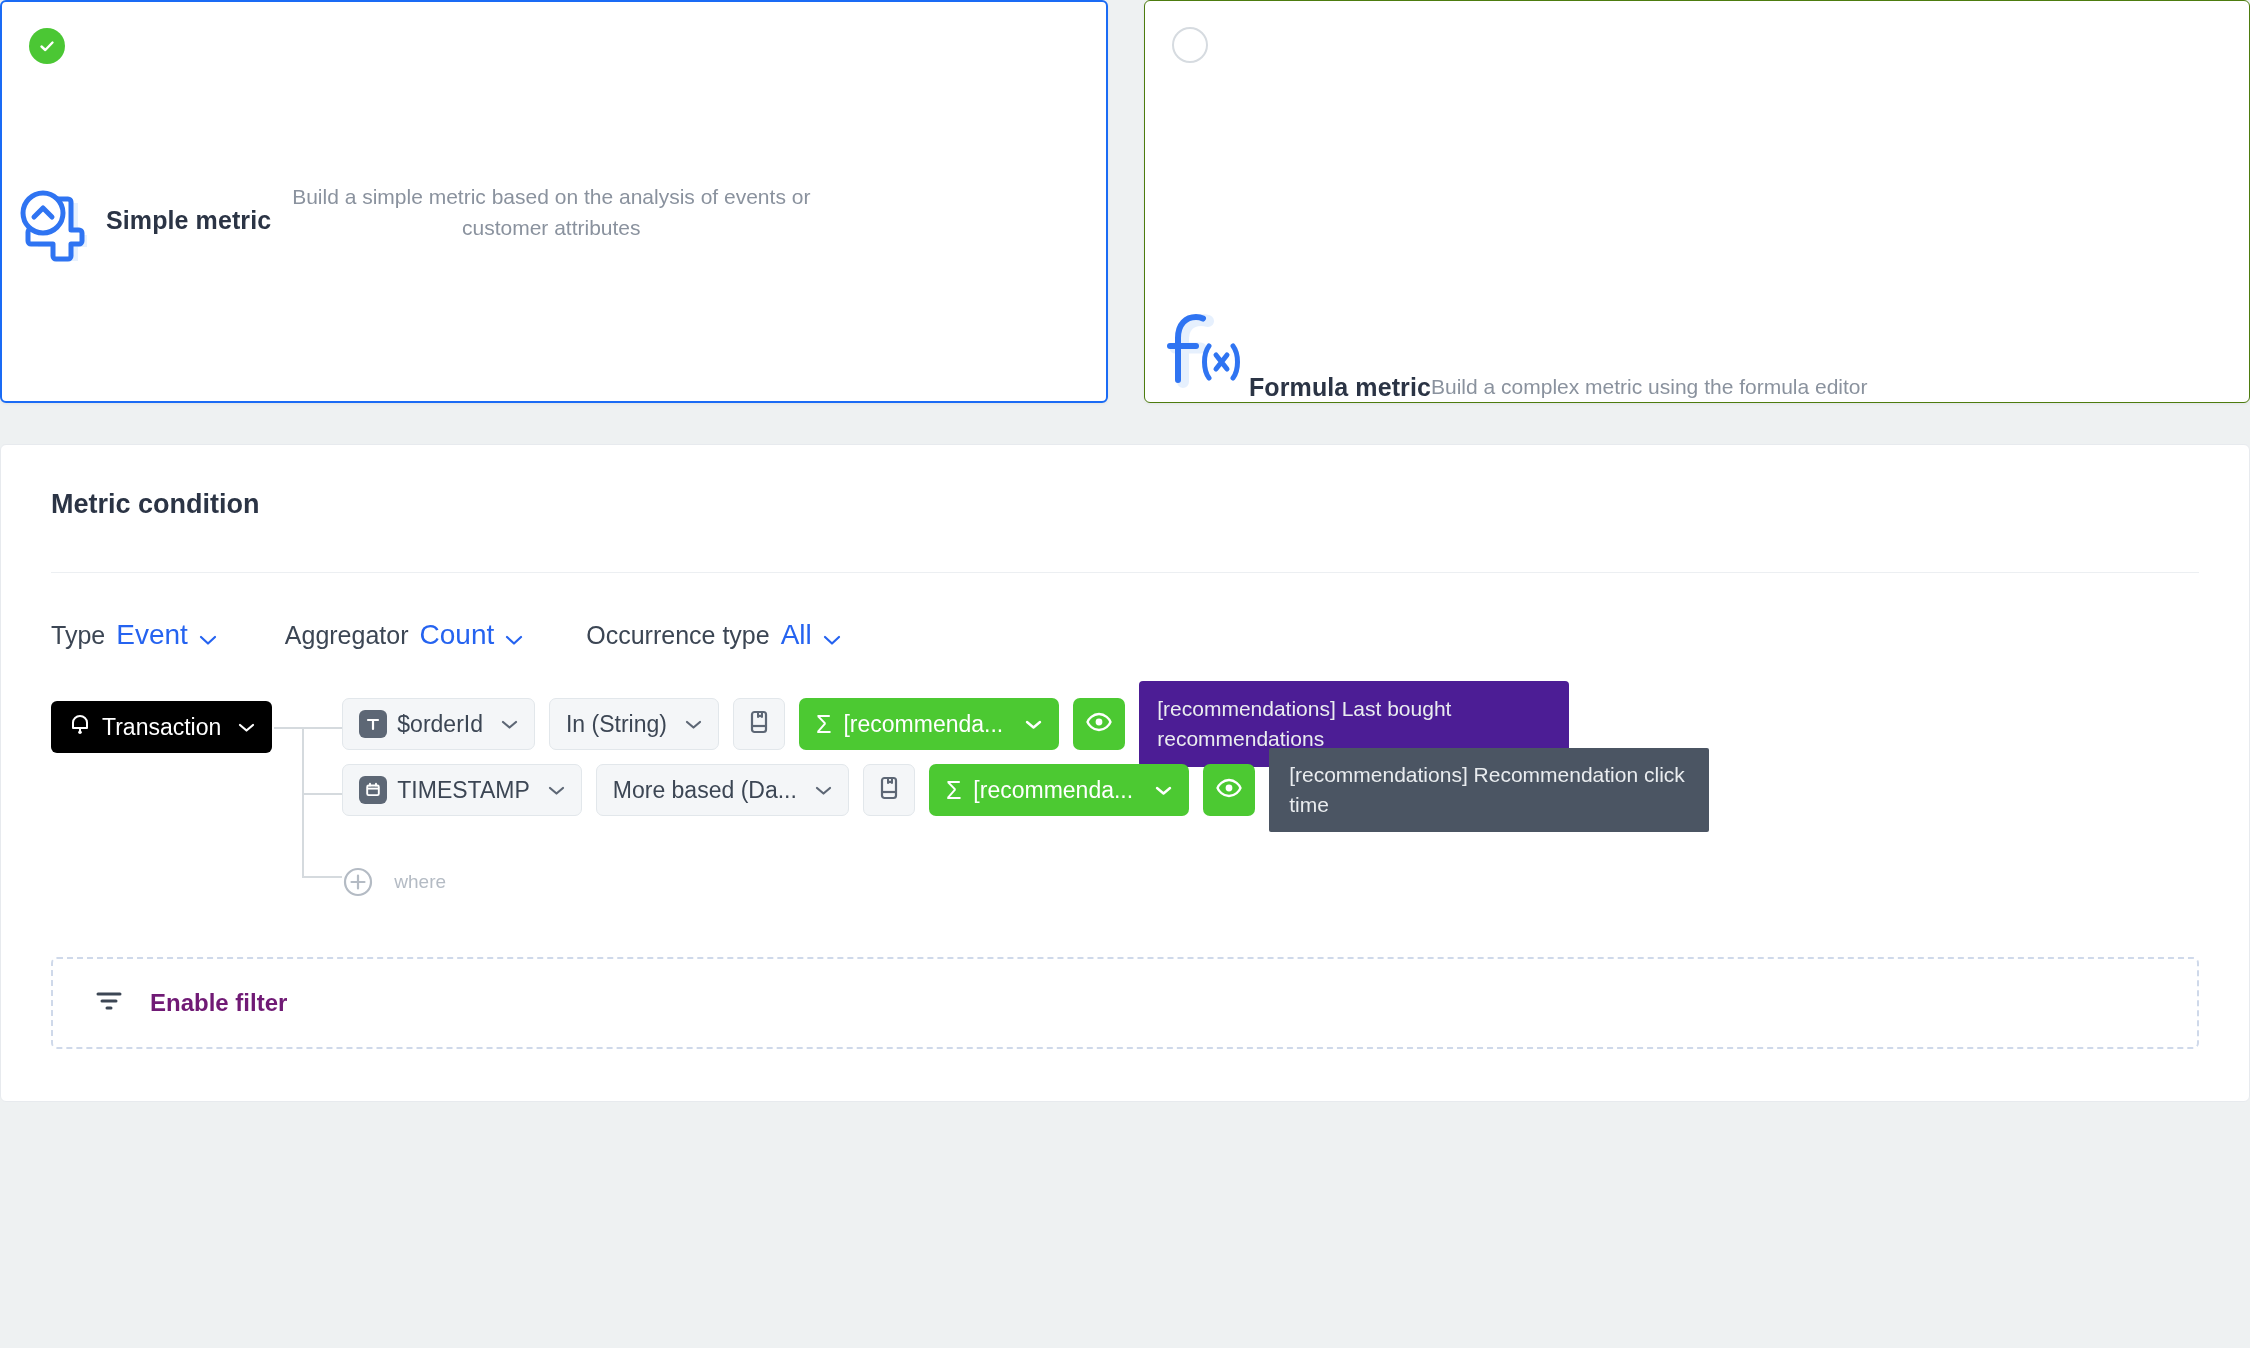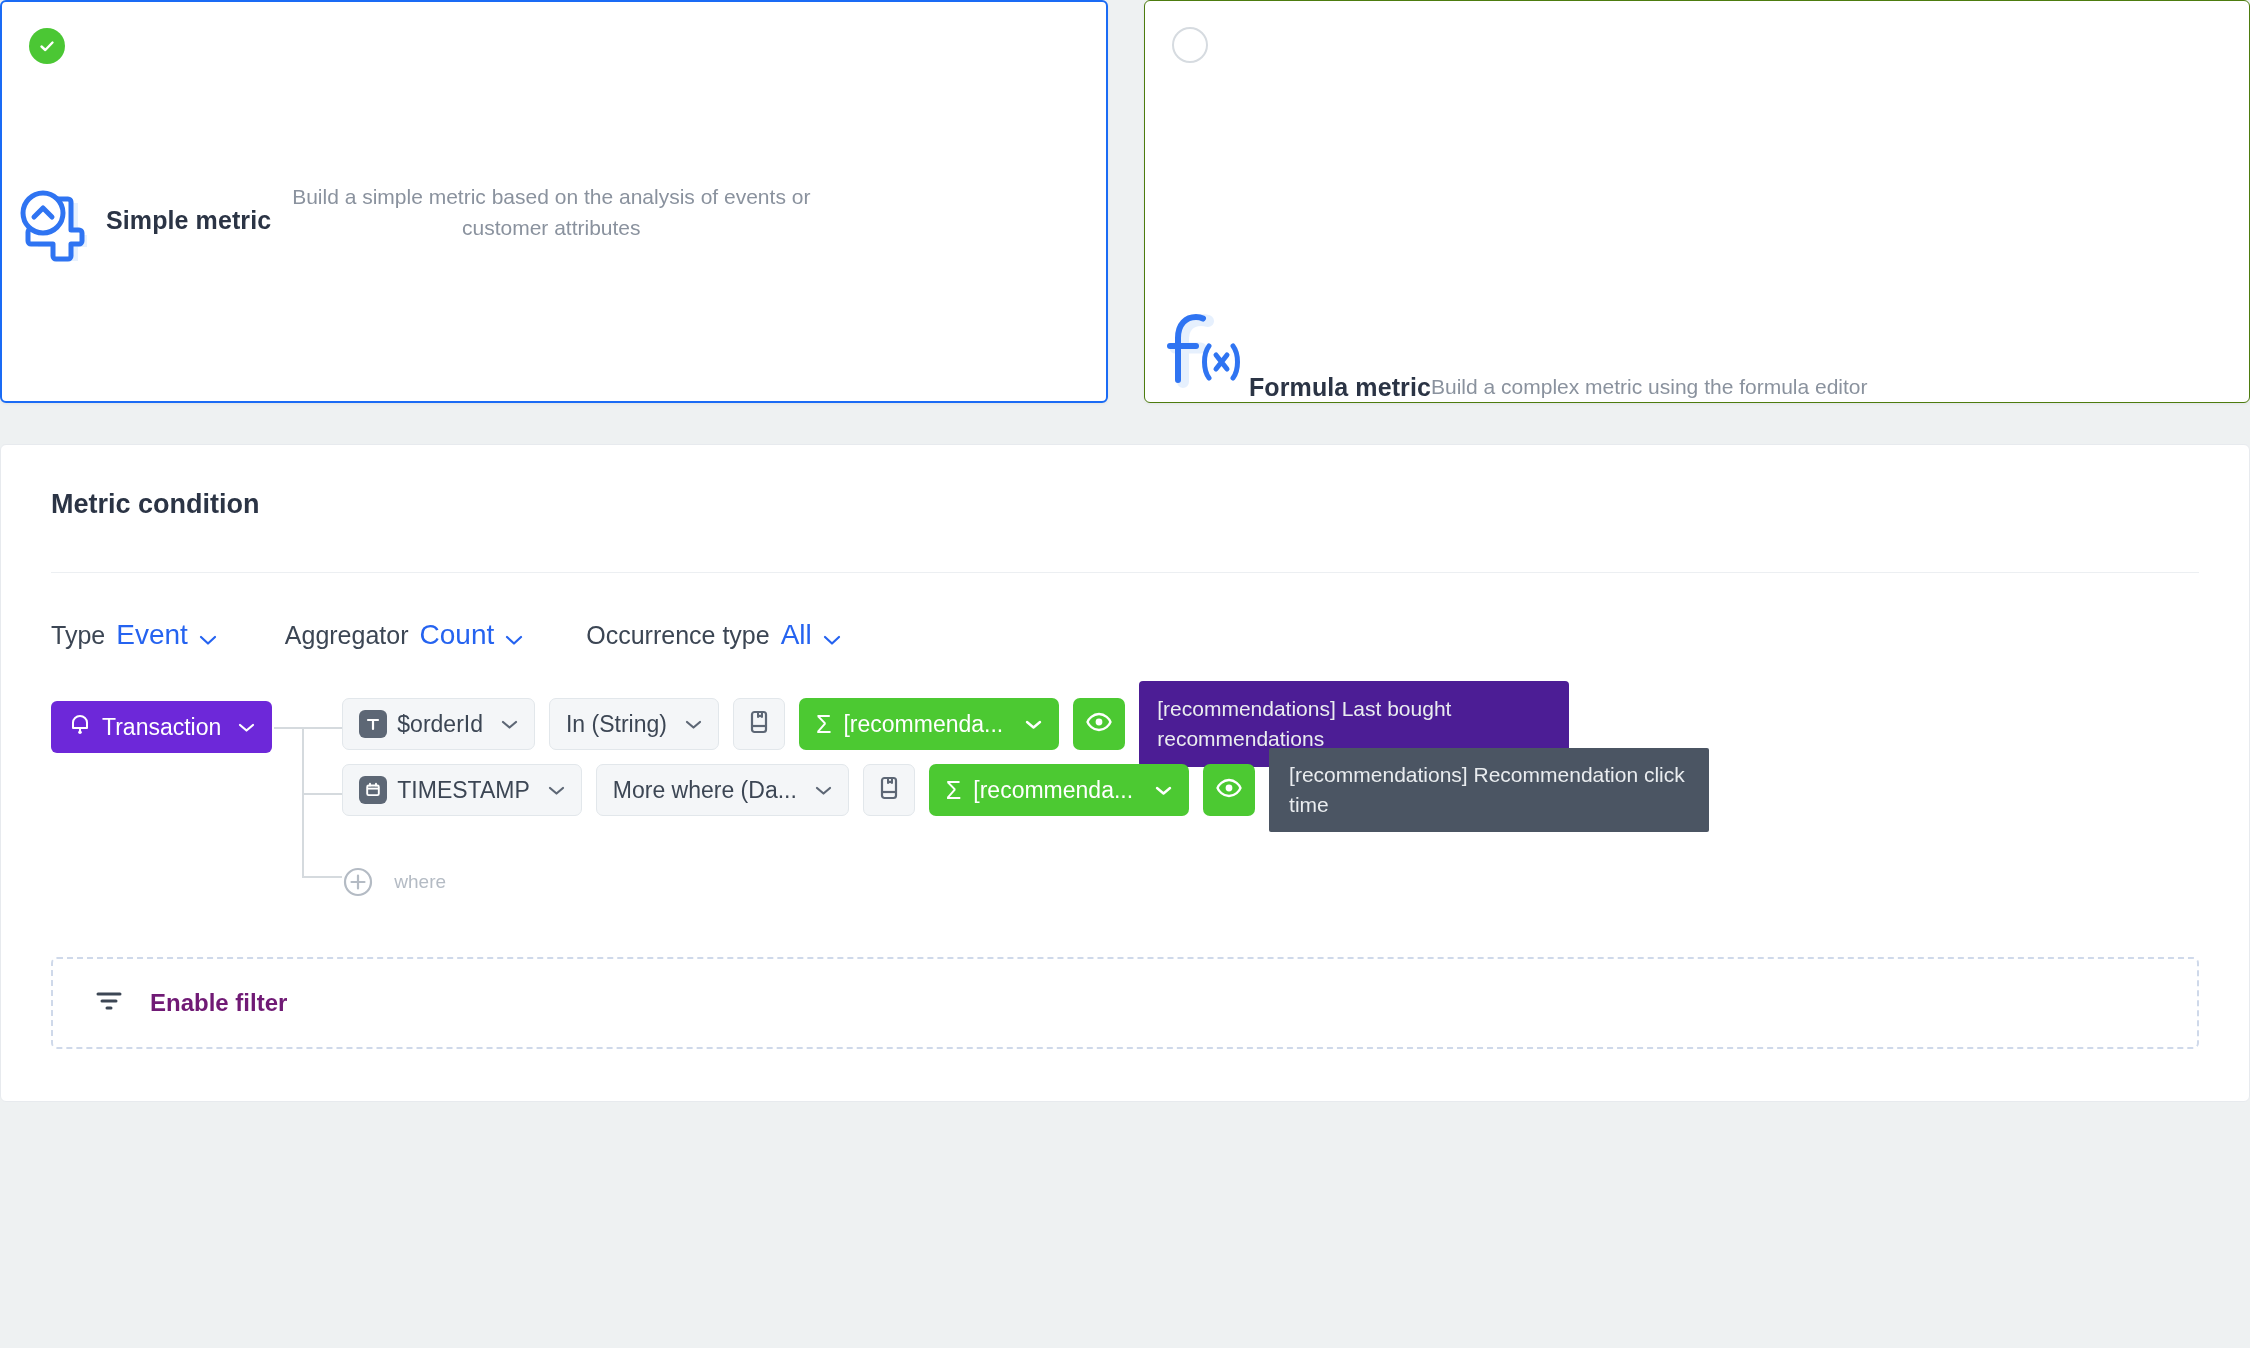--- a/index.html
+++ b/index.html
@@ -141,21 +141,21 @@
 
   
   .tree {
     display: flex;
     margin-top: 40px;
   }
   .tree-root {
     padding-top: 10px;
   }
   .pill-transaction {
-    background: #6d28d9;
+    background: #000000;
     color: #ffffff;
     border-radius: 6px;
     height: 52px;
     display: inline-flex;
     align-items: center;
     padding: 0 17px 0 18px;
     font-size: 23px;
     gap: 11px;
     cursor: pointer;
   }
@@ -538,21 +538,21 @@
             </span>
             <span>TIMESTAMP</span>
             <span class="caret">
               <svg width="17" height="11" viewBox="0 0 17 11" fill="none">
                 <path d="M2 3 L8.5 8.5 L15 3" stroke="#5d6775" stroke-width="2.2" stroke-linecap="round" stroke-linejoin="round"></path>
               </svg>
             </span>
           </div>
 
           <div class="chip">
-            <span>More where (Da...</span>
+            <span>More based (Da...</span>
             <span class="caret">
               <svg width="17" height="11" viewBox="0 0 17 11" fill="none">
                 <path d="M2 3 L8.5 8.5 L15 3" stroke="#5d6775" stroke-width="2.2" stroke-linecap="round" stroke-linejoin="round"></path>
               </svg>
             </span>
           </div>
 
           <div class="chip-square">
             <span>
               <svg width="24" height="26" viewBox="0 0 24 26" fill="none">

